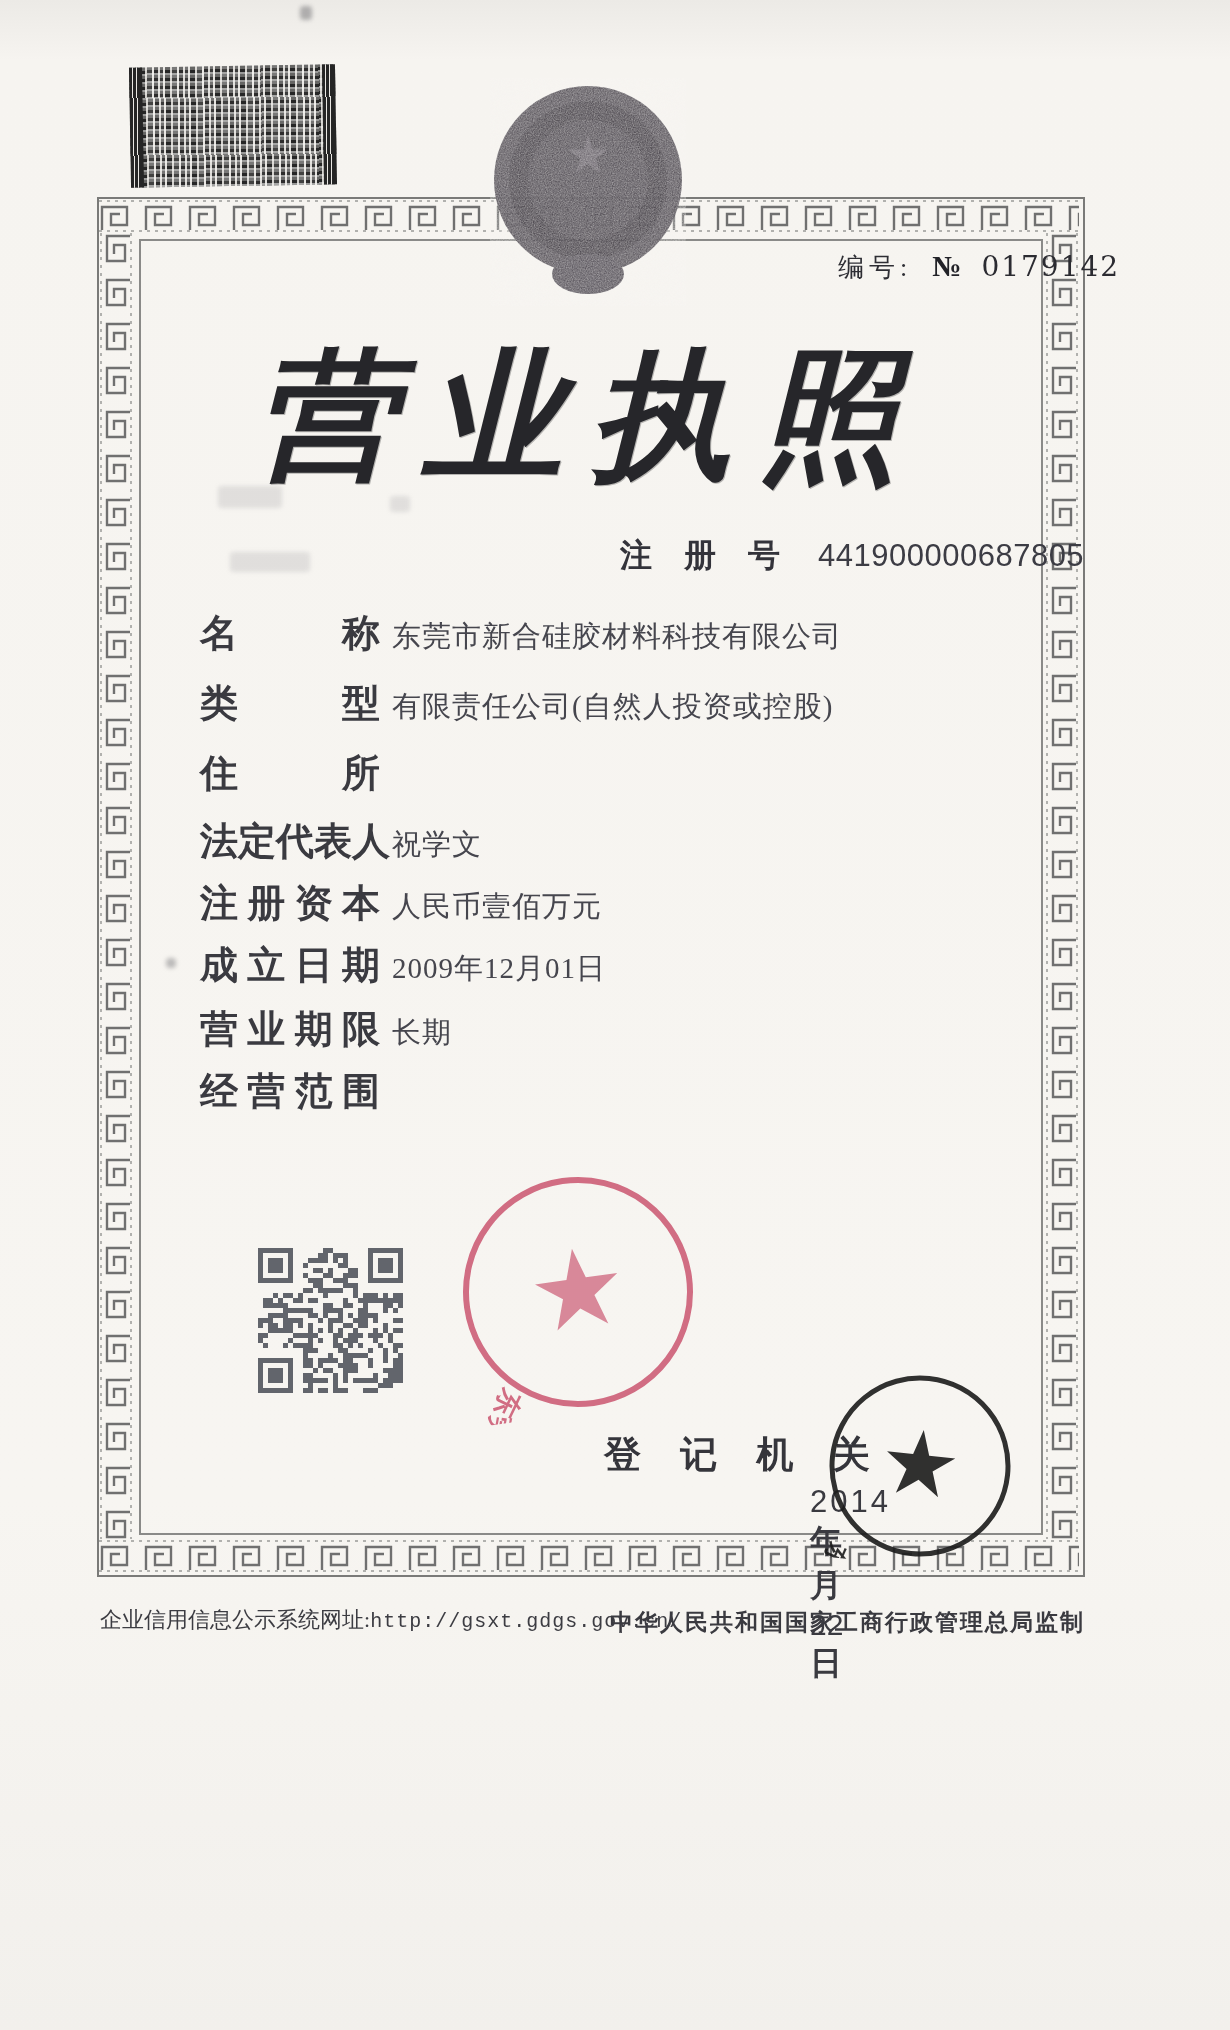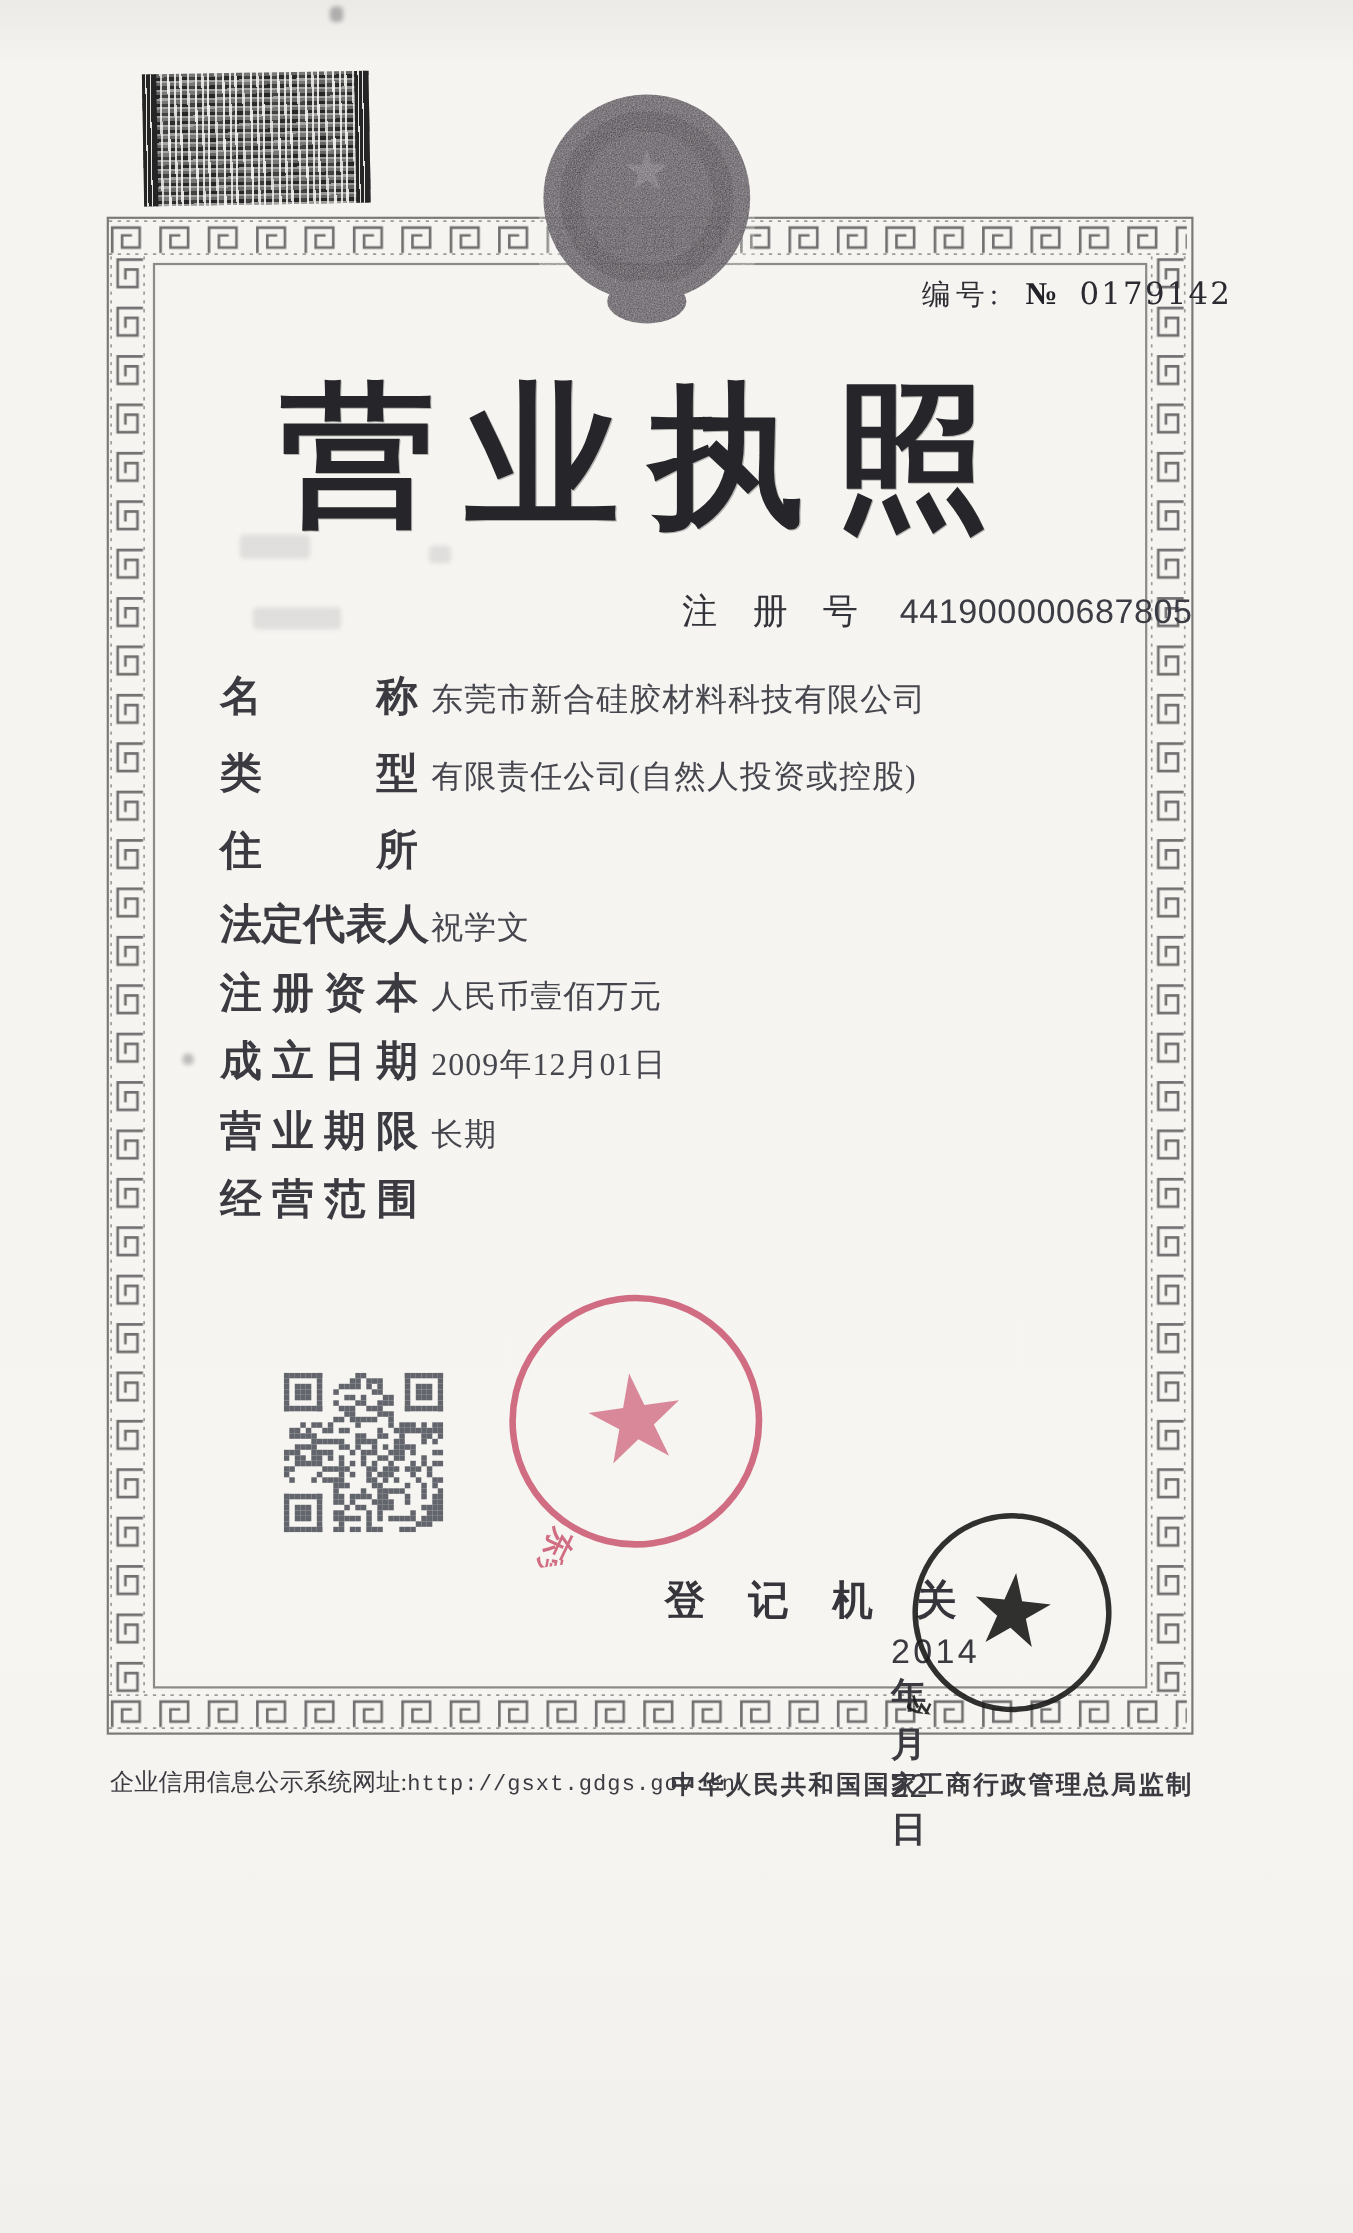--- a/index.html
+++ b/index.html
@@ -21,24 +21,24 @@
   .frame-outer{left:97px;top:197px;width:984px;height:1376px;border:2px solid #7a7a78;}
   .frame-inner{left:139px;top:239px;width:900px;height:1292px;border:2px solid #8a8a88;}
   svg.strip{position:absolute;}
   
   #serial{left:838px;top:250px;display:flex;align-items:baseline;gap:20px;z-index:3;}
   #serial .lbl{font-size:26px;letter-spacing:5px;color:#2e2e34;}
   #serial .no{font-size:29px;font-weight:700;color:#222228;}
   #serial .num{font-size:28px;font-family:"DejaVu Serif",serif;color:#2b2b31;letter-spacing:2px;}
   
   #title{left:97px;top:340px;width:988px;text-align:center;font-size:140px;font-weight:700;
-    letter-spacing:28px;color:#26262a;text-shadow:1px 1px 0 rgba(60,60,60,.35);line-height:1.1;z-index:2;}
+    letter-spacing:28px;color:#26262a;text-shadow:1px 1px 0 rgba(60,60,60,.35);line-height:1.1;z-index:2;font-style:italic;}
   
   #regno{left:620px;top:534px;display:flex;align-items:baseline;gap:26px;z-index:2;}
-  #regno .lbl{font-size:32px;letter-spacing:12px;color:#33333a;font-weight:400;}
+  #regno .lbl{font-size:32px;letter-spacing:12px;color:#33333a;font-weight:700;}
   #regno .num{font-size:31px;font-family:"Liberation Sans","DejaVu Sans",sans-serif;color:#3c3c44;letter-spacing:0.5px;}
   
   .row{left:200px;width:850px;display:flex;align-items:flex-start;z-index:2;}
   .row .label{width:180px;flex:0 0 180px;display:flex;justify-content:space-between;
     font-size:38px;font-weight:600;color:#3a3a40;line-height:1.15;}
   .row .value{margin-left:12px;padding-top:7px;font-size:29px;color:#46464e;letter-spacing:1px;line-height:1.2;}
   .row .value.para{width:692px;font-size:25px;line-height:30px;text-align:justify;letter-spacing:0.5px;padding-top:4px;color:#42424a;}
   
   #registrar{left:604px;top:1430px;font-size:37px;font-weight:600;letter-spacing:15px;color:#35353b;z-index:2;}
   #dateline{left:738px;top:1484px;display:flex;align-items:baseline;font-size:32px;color:#3a3a40;z-index:2;flex-direction:column;}

